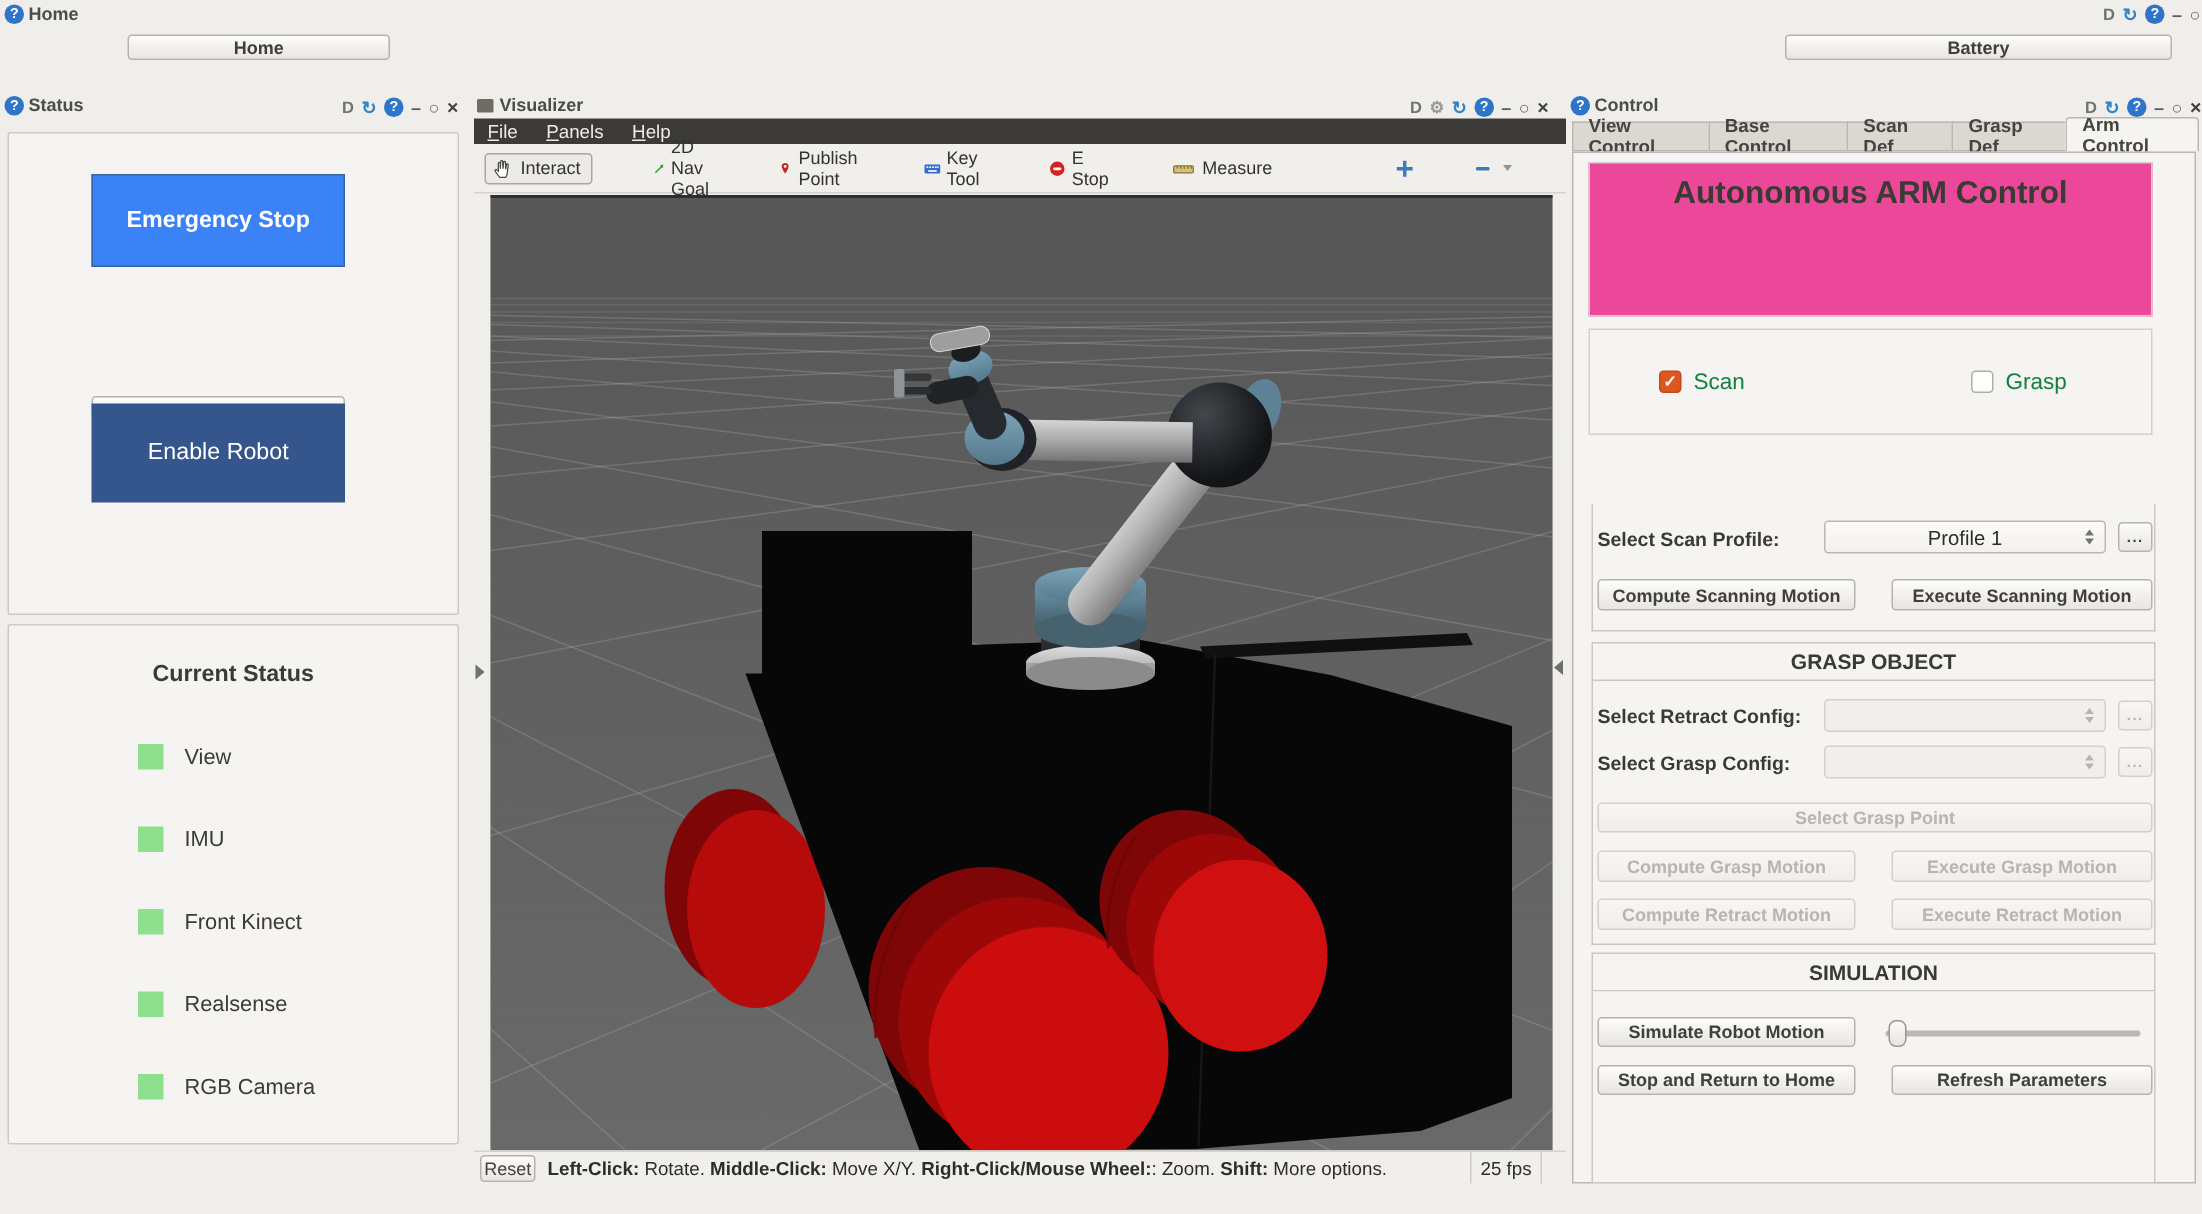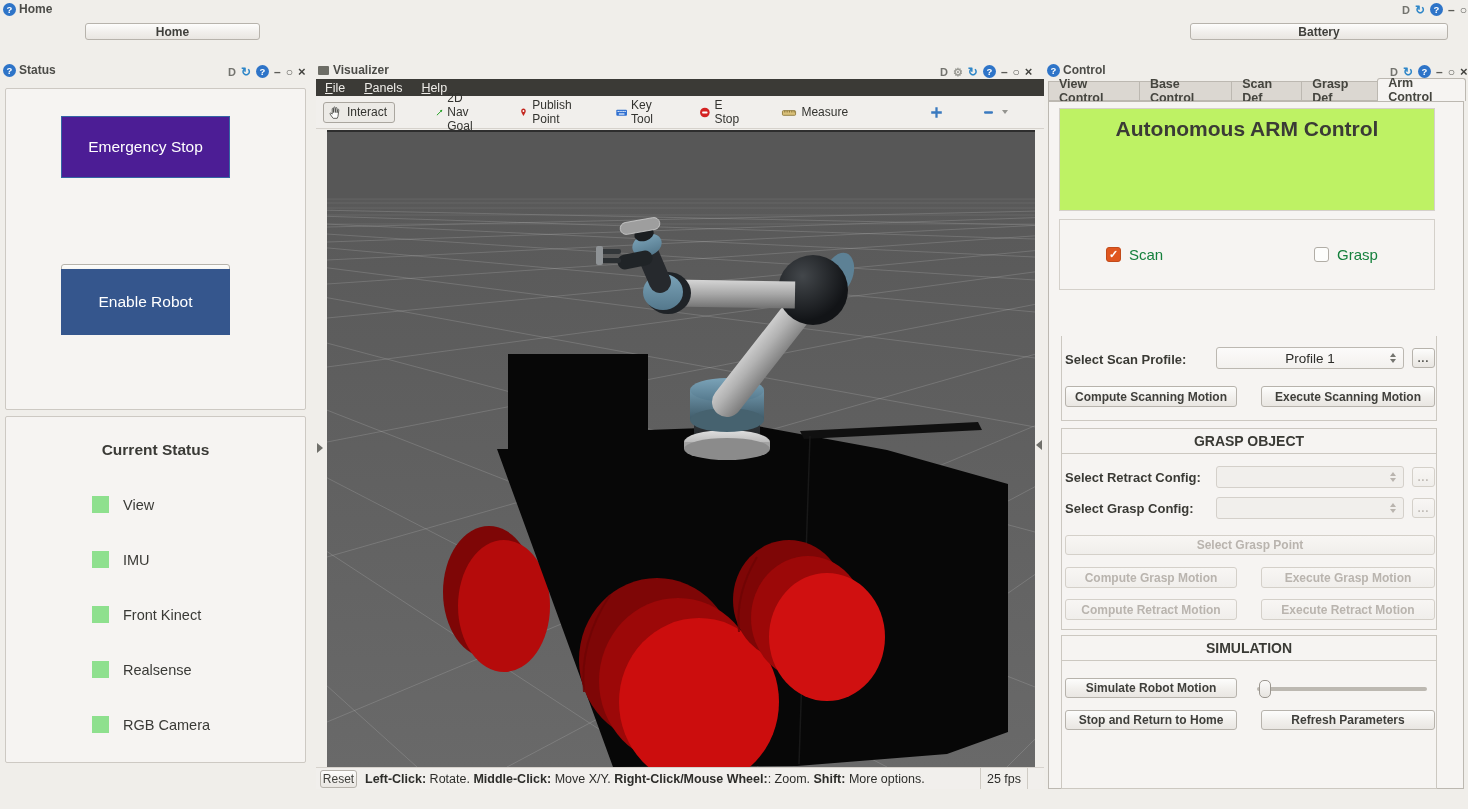--- a/index.html
+++ b/index.html
@@ -22,21 +22,21 @@
   .wb.gear{color:#9a9a94;}
   .wb.close{color:#42423e;font-size:13px;}
   .wb.mini,.wb.rest{color:#5c5c58;font-size:12px;}
   
   .btn{display:flex;align-items:center;justify-content:center;box-sizing:border-box;cursor:pointer;
     background:linear-gradient(#fdfdfc,#f1efec 55%,#e9e6e2);
     border:1px solid #b7b3ac;border-radius:3px;font-size:12px;font-weight:700;color:#3f3f3b;}
   .btn.disabled{color:#b9b4ae;border-color:#d4d0c9;background:linear-gradient(#f8f6f4,#f0eeeb);cursor:default;}
   
   .panel-box{position:absolute;background:#f6f4f2;border:1px solid #cdc9c3;border-radius:2px;box-sizing:border-box;}
-  .estop{background:#4c1d95;border:1px solid #3465a4;color:#fff;font-size:15.5px;display:flex;align-items:center;justify-content:center;cursor:pointer;}
+  .estop{background:#3b82f6;border:1px solid #3465a4;color:#fff;font-size:15.5px;display:flex;align-items:center;justify-content:center;cursor:pointer;font-weight:bold;}
   .enable{background:#35568d;color:#fff;font-size:15.5px;display:flex;align-items:center;justify-content:center;cursor:pointer;border:none;}
   .dev-sq{position:absolute;width:17px;height:17px;background:#8ee08e;}
   .dev-lb{position:absolute;font-size:14.5px;color:#3a3a36;}
   
   .menubar{position:absolute;background:#3b3a36;display:flex;align-items:center;padding-left:9px;box-sizing:border-box;}
   .menu-item{color:#eeece8;font-size:12.5px;margin-right:19px;cursor:default;}
   .menu-item .mn{text-decoration:underline;}
   .toolbar{position:absolute;background:#f1efec;border-bottom:1px solid #d6d2cc;display:flex;align-items:center;box-sizing:border-box;padding-left:7px;gap:28px;}
   .tool{display:flex;align-items:center;gap:4px;font-size:12px;color:#33332f;margin-right:11px;cursor:default;}
   .tool svg{display:block;}
@@ -51,21 +51,21 @@
   .fps-cell{margin-left:auto;margin-right:16px;width:46px;height:100%;border-left:1px solid #cfcbc4;border-right:1px solid #cfcbc4;
     display:flex;align-items:center;justify-content:center;font-size:12.5px;}
   .splitter-handle{position:absolute;width:0;height:0;cursor:pointer;}
   
   .tabbar{position:absolute;display:flex;align-items:flex-end;}
   .tab{height:20px;display:flex;align-items:center;padding:0 10px;font-size:12.5px;font-weight:700;color:#45453f;
     background:#dbd7d1;border:1px solid #bcb8b1;border-right:none;cursor:pointer;box-sizing:border-box;}
   .tab:last-child{border-right:1px solid #bcb8b1;}
   .tab.active{height:23px;background:#f6f4f2;border-bottom:none;border-right:1px solid #bcb8b1;border-top-left-radius:3px;border-top-right-radius:3px;}
   .ctl-content{position:absolute;background:#f6f4f2;border:1px solid #bcb8b1;box-sizing:border-box;}
-  .heading-box{position:absolute;background:#bef264;border:1px solid #d4d0ca;box-sizing:border-box;
+  .heading-box{position:absolute;background:#ec4899;border:1px solid #d4d0ca;box-sizing:border-box;
     display:flex;justify-content:center;padding-top:8px;font-size:21px;font-weight:600;color:#3b3b36;}
   .mode-box{position:absolute;border:1px solid #d4d0ca;box-sizing:border-box;}
   .checkbox{position:absolute;width:15px;height:15px;border:1px solid #b1ada6;border-radius:3px;background:#fdfdfc;
     box-sizing:border-box;cursor:pointer;color:#fff;font-size:11px;font-weight:700;display:flex;align-items:center;justify-content:center;}
   .checkbox.checked{background:#e0561f;border-color:#c14b1b;}
   .checkbox.checked::after{content:"\2713";}
   .cb-label{position:absolute;font-size:15px;color:#15803d;}
   .section-header{position:absolute;border:1px solid #ccc8c1;background:#f6f4f2;display:flex;align-items:center;justify-content:center;
     font-size:14px;font-weight:700;color:#3a3a35;box-sizing:border-box;}
   .section-body{position:absolute;border:1px solid #ccc8c1;border-top:none;background:#f6f4f2;box-sizing:border-box;}

